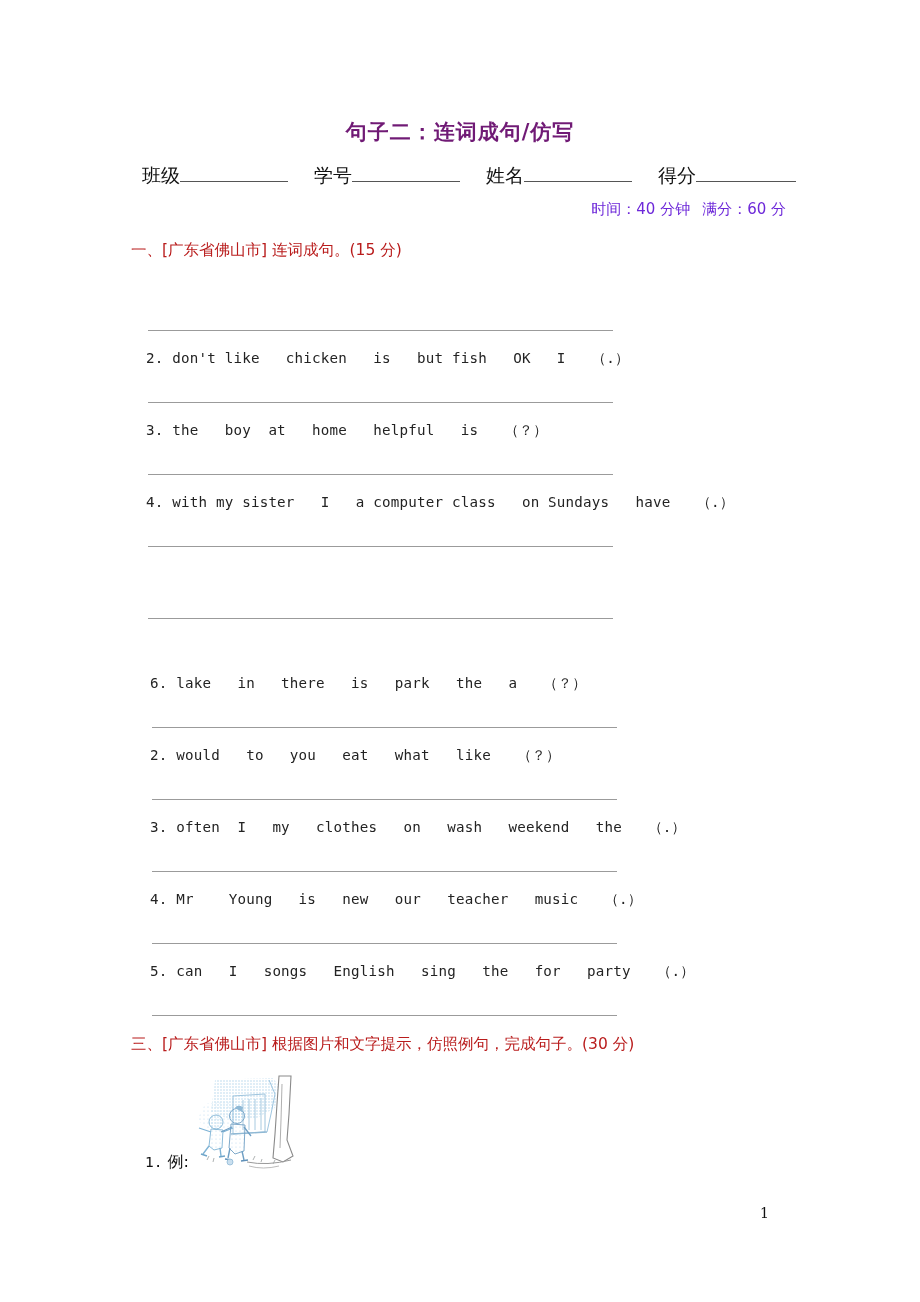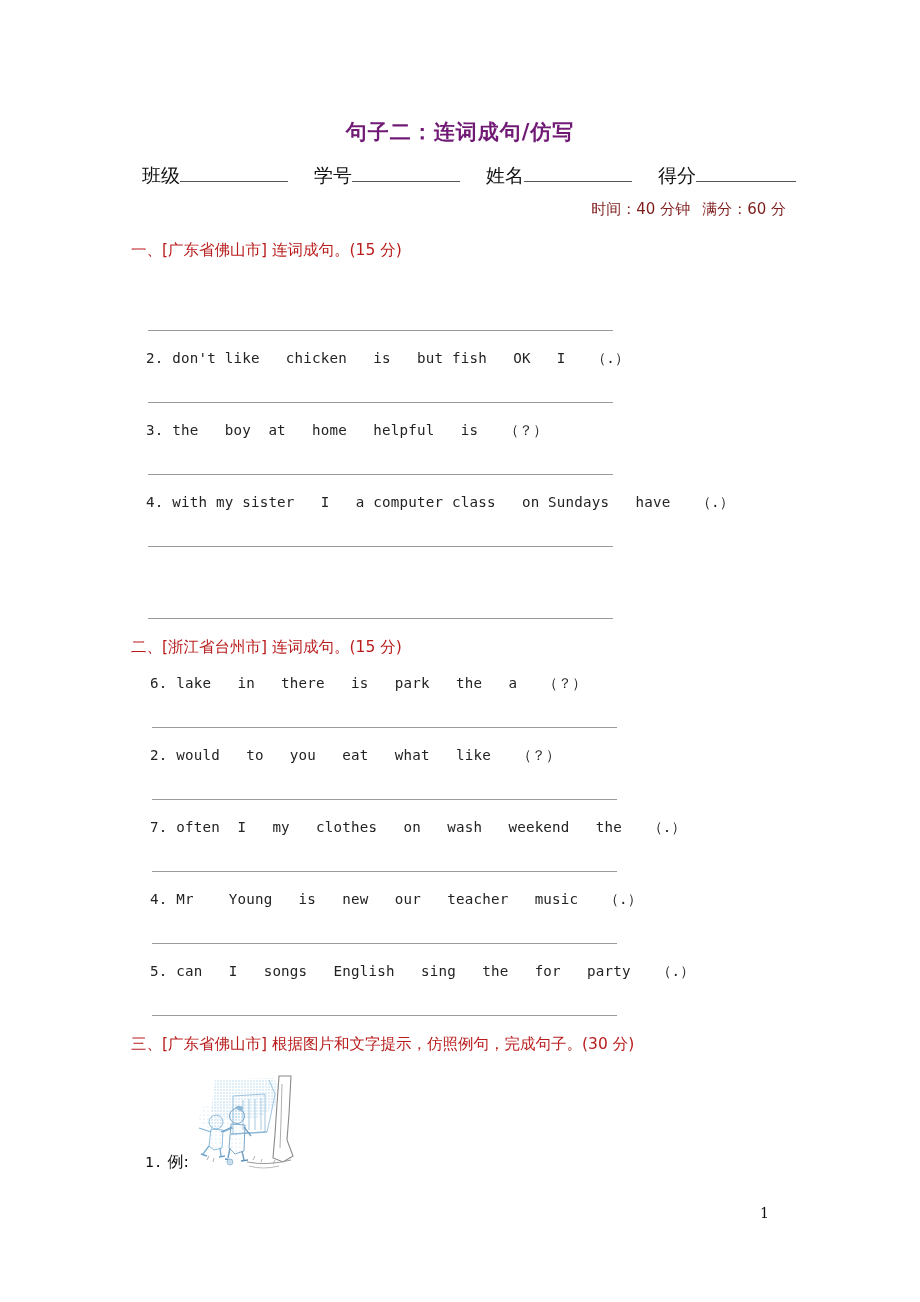--- a/index.html
+++ b/index.html
@@ -62,21 +62,21 @@
   .gap-a { display:inline-block; width: 26px; }
 
   .meta-row {
     position: absolute;
     left: 0;
     top: 200px;
     width: 786px;
     text-align: right;
     font-size: 15px;
     font-family: "DejaVu Sans", sans-serif;
-    color: #7f1d1d;
+    color: #6d28d9;
     white-space: nowrap;
   }
   .meta-row .sp { display:inline-block; width: 12px; }
 
   
   .sec-head {
     position: absolute;
     left: 131px;
     font-size: 15.5px;
     font-family: "DejaVu Sans", sans-serif;
@@ -154,29 +154,28 @@
   <div class="ansline" style="left:148px; top:402px; width:465px"></div>
 
   <div class="qitem" style="left:146px; top:421px">3. the   boy  at   home   helpful   is   （？）</div>
   <div class="ansline" style="left:148px; top:474px; width:465px"></div>
 
   <div class="qitem" style="left:146px; top:493px">4. with my sister   I   a computer class   on Sundays   have   （.）</div>
   <div class="ansline" style="left:148px; top:546px; width:465px"></div>
 
   <div class="ansline" style="left:148px; top:618px; width:465px"></div>
 
-  <div class="sec-head" style="top:637px">二、[浙江省台州市] 连词成句。(15 分)</div>
 
   <div class="qitem" style="left:150px; top:674px">6. lake   in   there   is   park   the   a   （？）</div>
   <div class="ansline" style="left:152px; top:727px; width:465px"></div>
 
   <div class="qitem" style="left:150px; top:746px">2. would   to   you   eat   what   like   （？）</div>
   <div class="ansline" style="left:152px; top:799px; width:465px"></div>
 
-  <div class="qitem" style="left:150px; top:818px">7. often  I   my   clothes   on   wash   weekend   the   （.）</div>
+  <div class="qitem" style="left:150px; top:818px">3. often  I   my   clothes   on   wash   weekend   the   （.）</div>
   <div class="ansline" style="left:152px; top:871px; width:465px"></div>
 
   <div class="qitem" style="left:150px; top:890px">4. Mr    Young   is   new   our   teacher   music   （.）</div>
   <div class="ansline" style="left:152px; top:943px; width:465px"></div>
 
   <div class="qitem" style="left:150px; top:962px">5. can   I   songs   English   sing   the   for   party   （.）</div>
   <div class="ansline" style="left:152px; top:1015px; width:465px"></div>
 
   <div class="sec-head" style="top:1034px">三、[广东省佛山市] 根据图片和文字提示，仿照例句，完成句子。(30 分)</div>
 

